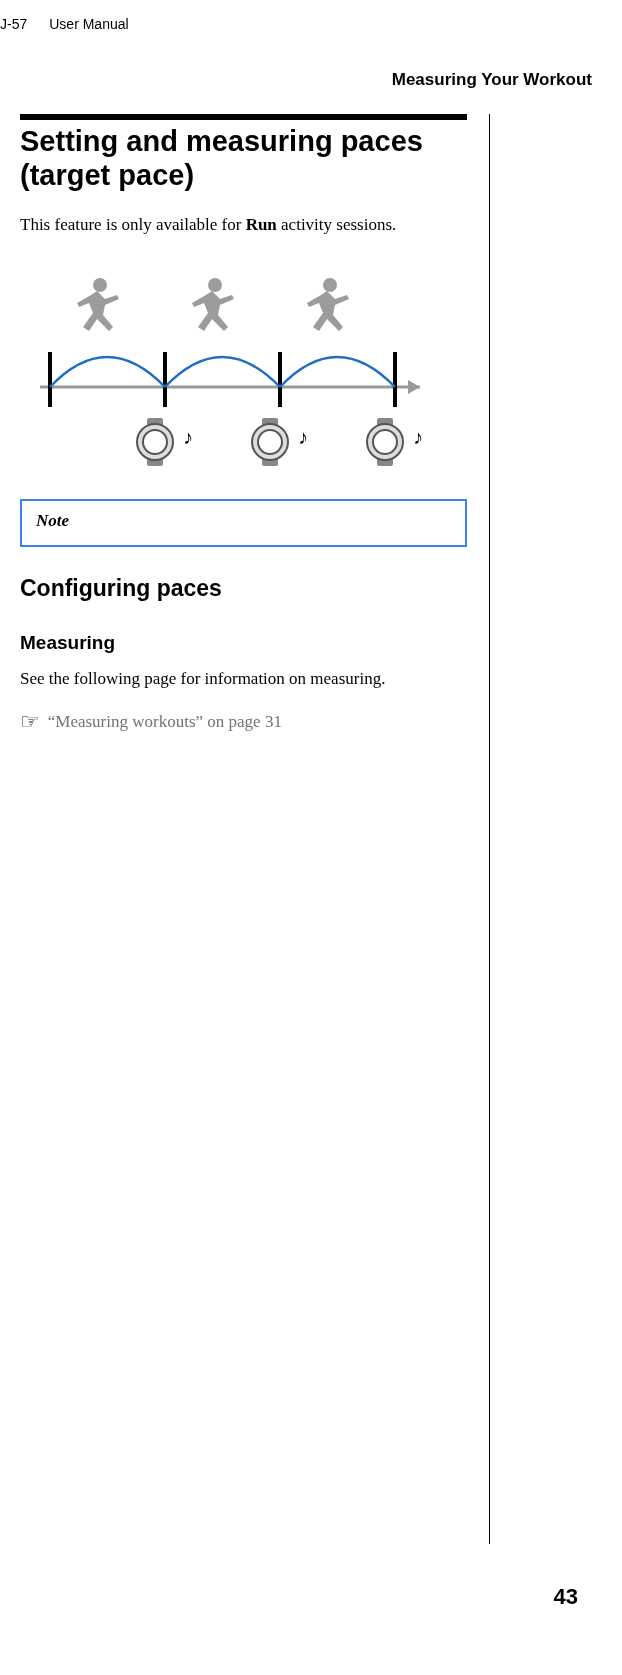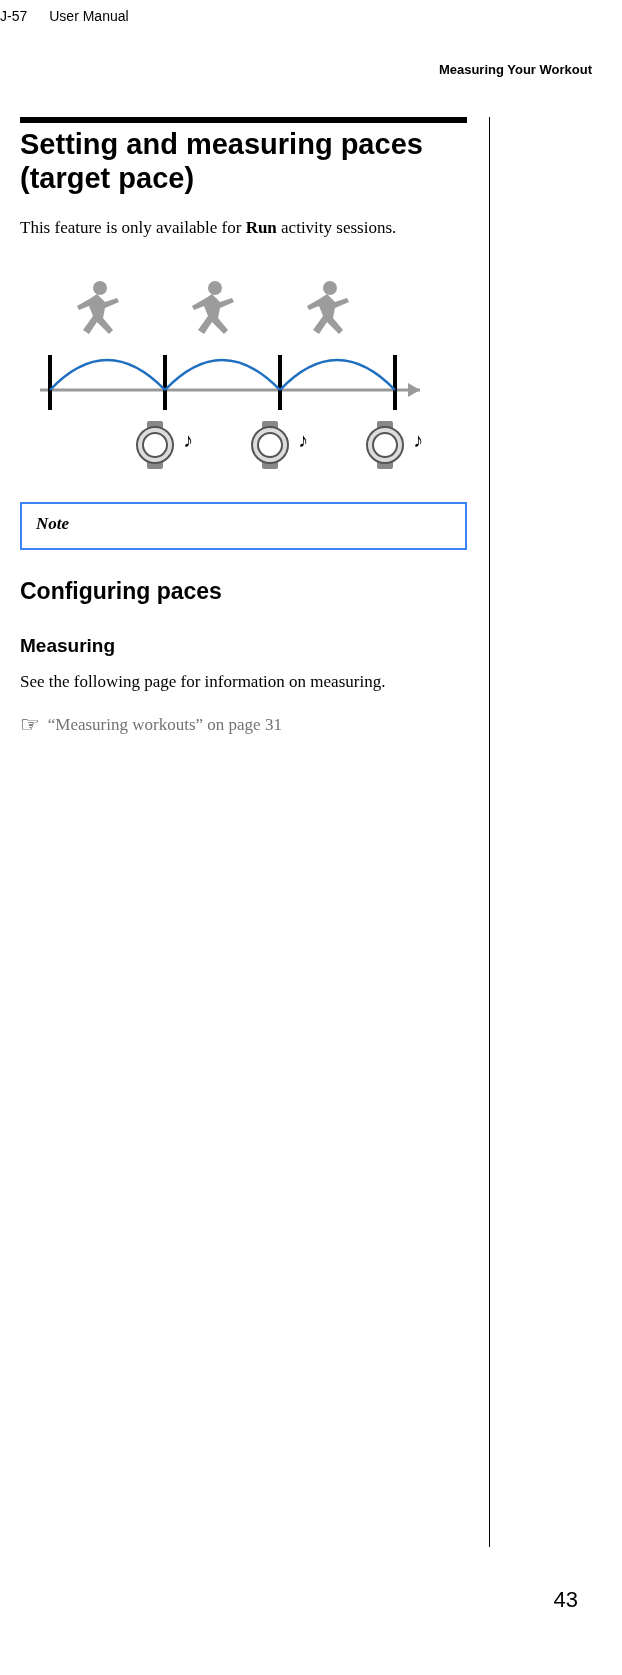--- a/index.html
+++ b/index.html
@@ -3,33 +3,33 @@
 <meta charset="utf-8">
 <style>
   * { box-sizing: border-box; margin: 0; padding: 0; }
   html, body { width: 622px; background: #fff; font-family: Georgia, 'Times New Roman', serif; color: #000; }
   body { padding: 0; }
 
   .header-top {
     display: flex;
     font-family: Arial, Helvetica, sans-serif;
     font-size: 14px;
-    padding: 8px 0 8px 0;
+    padding: 16px 0 8px 0;
   }
   .header-top .model { margin-left: 0; }
   .header-top .um { margin-left: 22px; }
 
   .category {
     font-family: Arial, Helvetica, sans-serif;
     font-weight: bold;
     text-align: right;
     padding-right: 30px;
-    font-size: 13px;
+    font-size: 17px;
     margin-top: 30px;
-    margin-bottom: 40px;
+    margin-bottom: 24px;
   }
 
   .content-col {
     width: 470px;
     border-right: 1px solid #000;
     margin-left: 20px;
     padding-right: 22px;
     padding-bottom: 40px;
     min-height: 1430px;
   }
@@ -96,21 +96,21 @@
     display: flex;
     align-items: center;
     gap: 8px;
     font-size: 17px;
   }
   .hand-icon { font-size: 22px; line-height: 1; }
   .xref-link { color: #737373; font-family: 'Minion Pro', Georgia, 'Times New Roman', serif; }
 
   .page-number {
     font-family: Arial, Helvetica, sans-serif;
-    font-weight: normal;
+    font-weight: bold;
     font-size: 22px;
     text-align: right;
     padding-right: 44px;
     margin-top: 40px;
   }
 </style>
 </head>
 <body>
 
 <div class="header-top">

